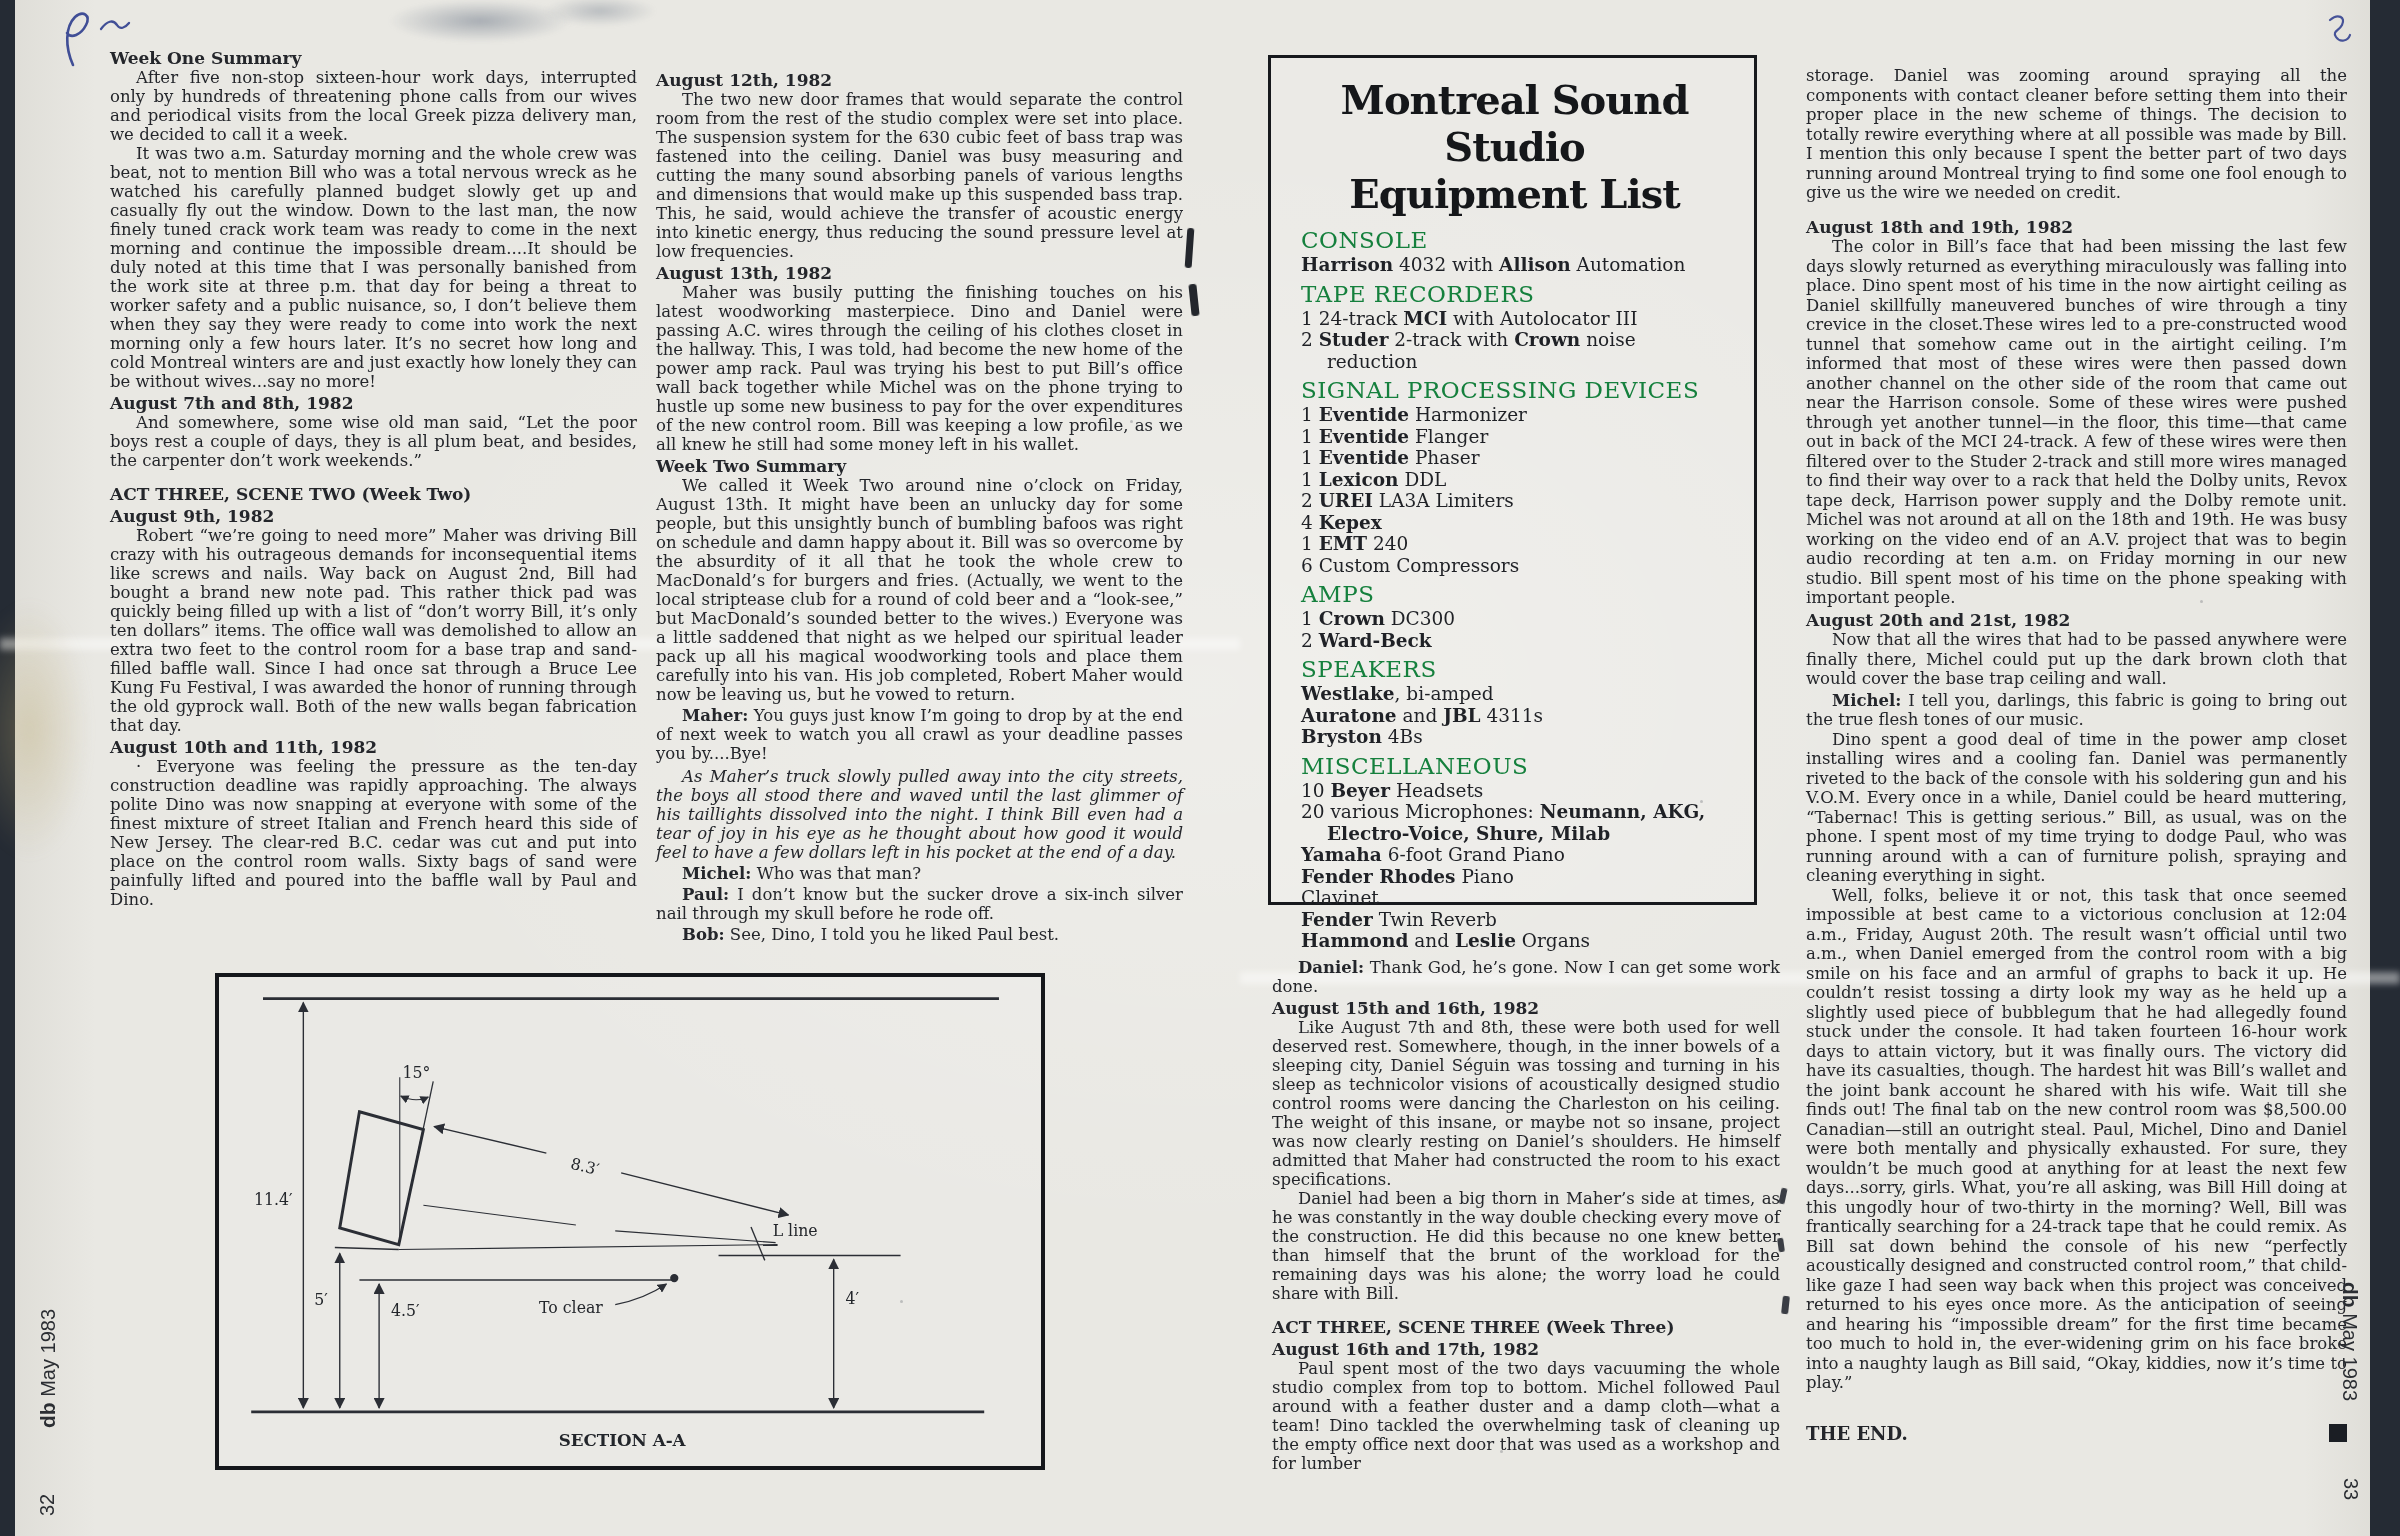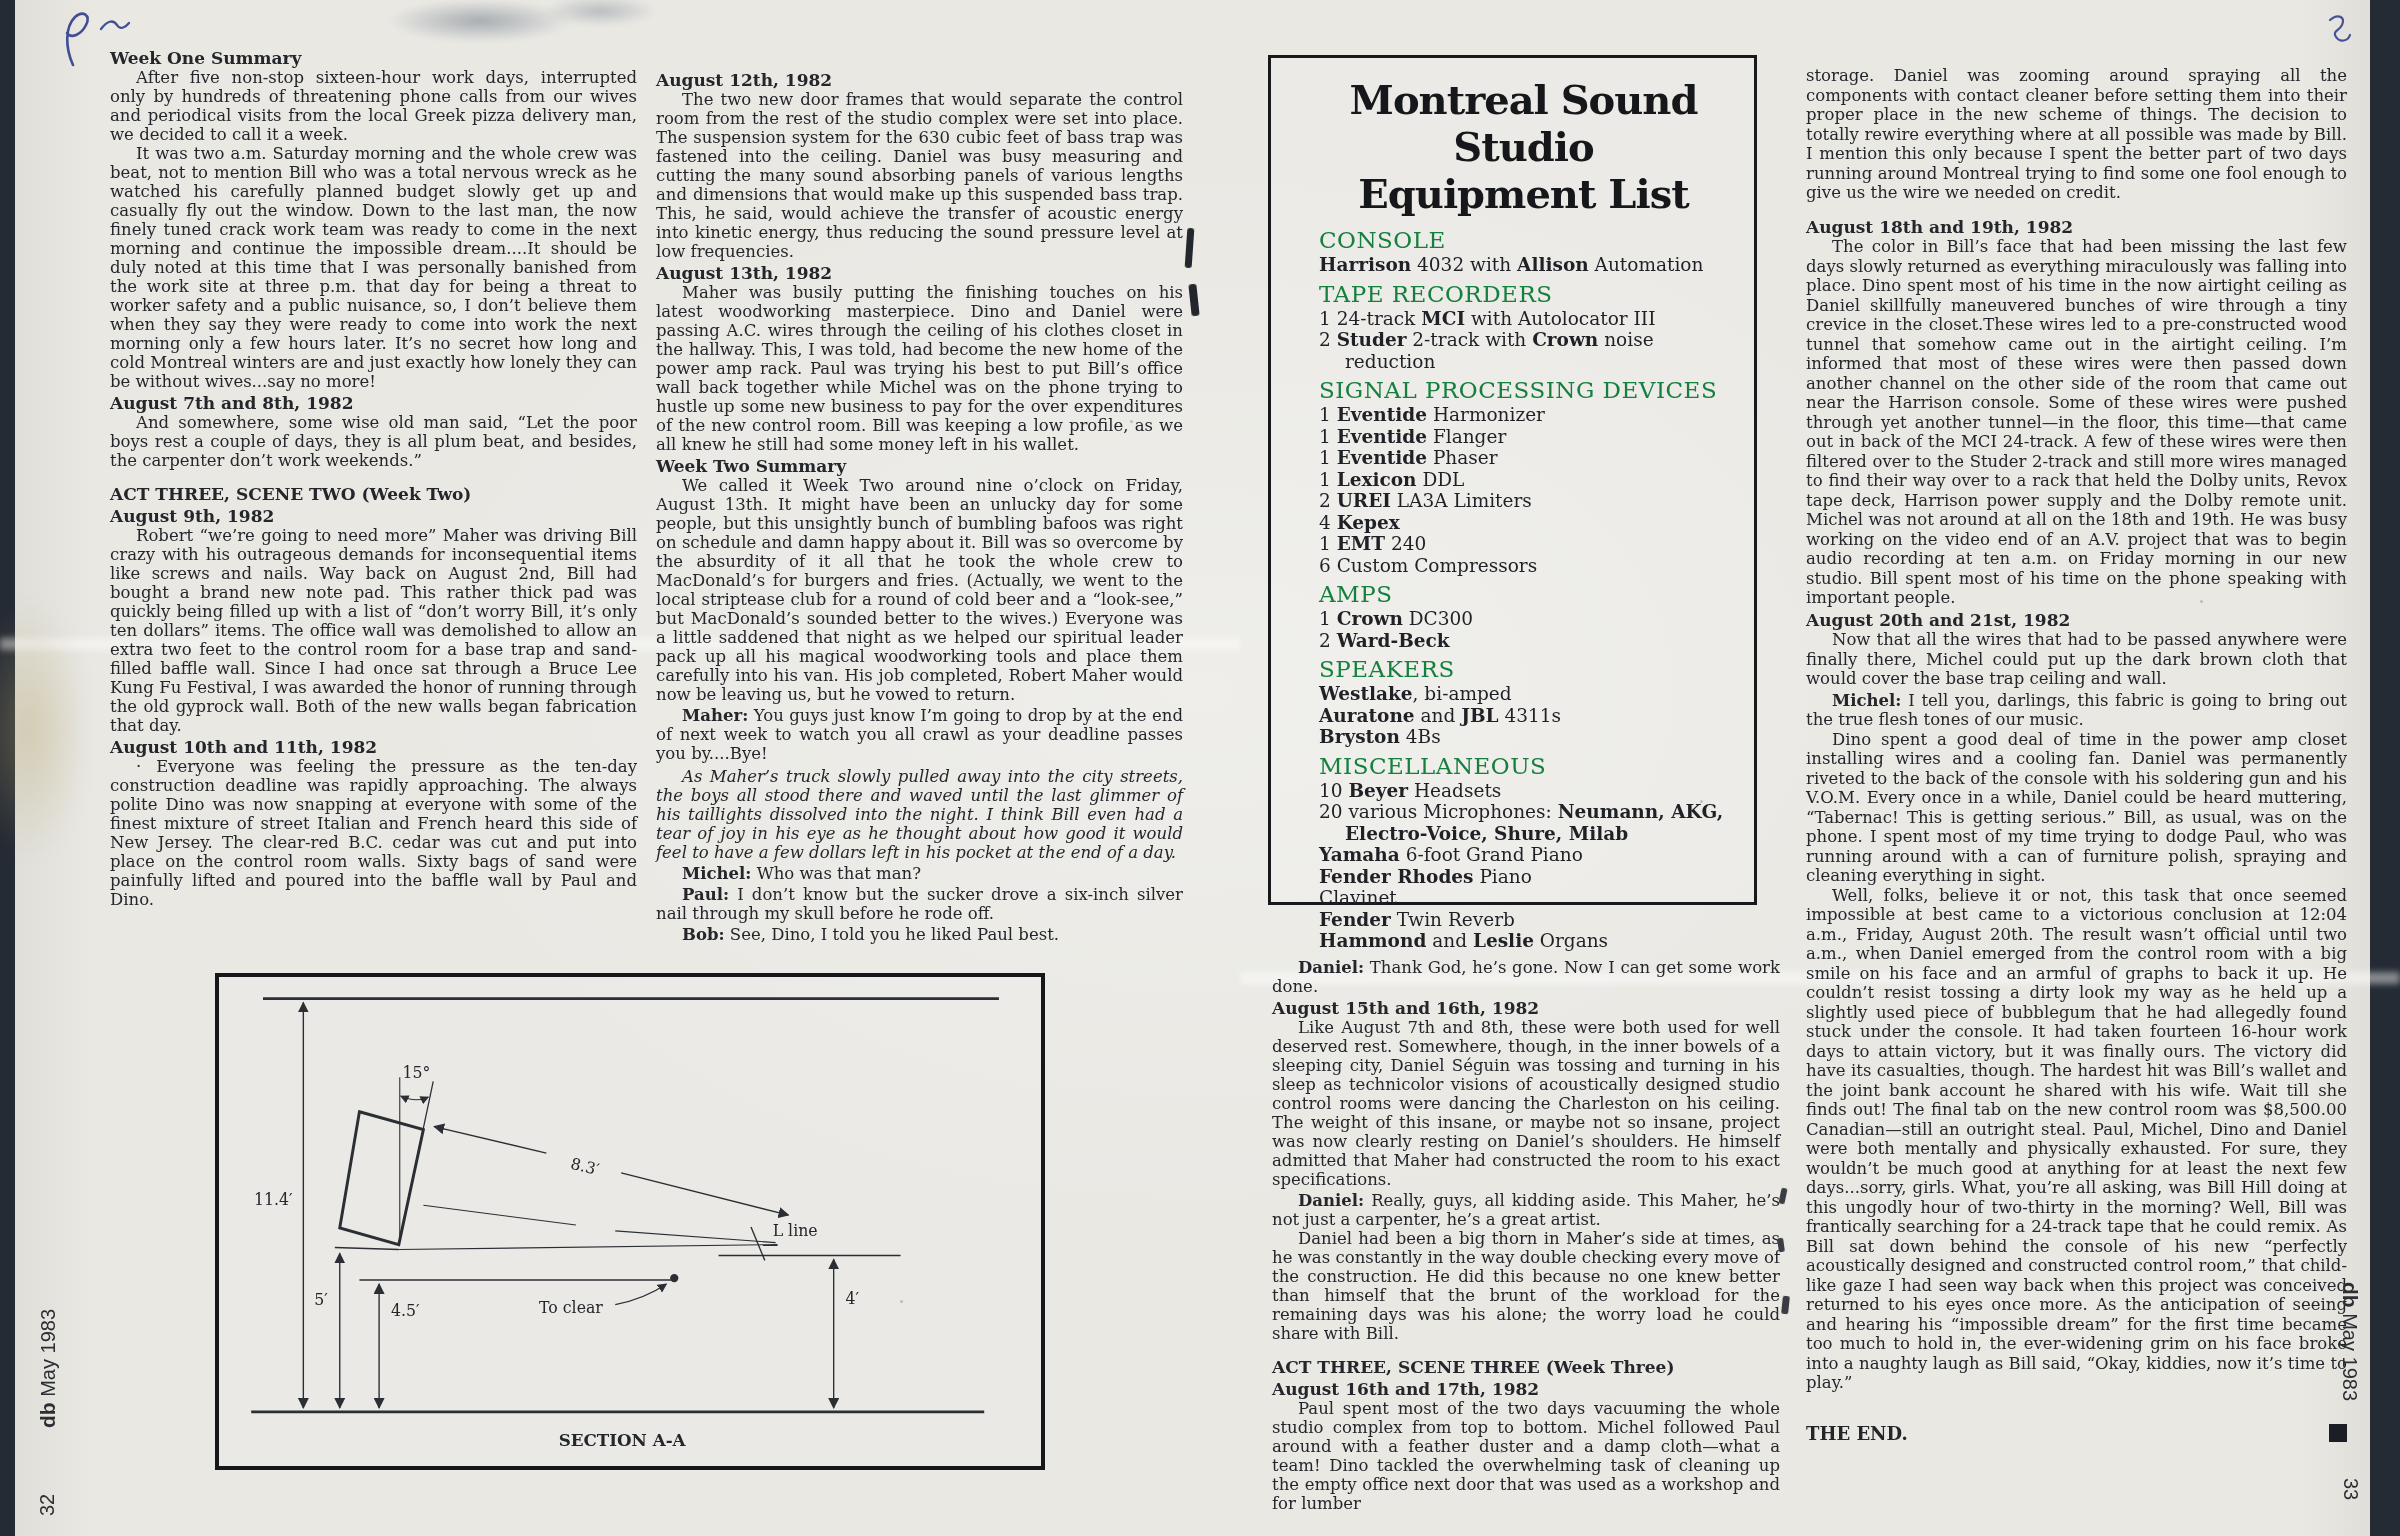--- a/index.html
+++ b/index.html
@@ -34,21 +34,21 @@
   .col p.pn{text-indent:0;}
   .col p.dialog{margin-top:2px;}
   .col p.italic{font-style:italic;text-indent:26px;margin-top:4px;}
   .end-row{display:flex;align-items:center;justify-content:space-between;margin-top:31px;}
   .end-text{font-weight:bold;font-size:18px;}
   .end-sq{width:18px;height:18px;background:#1b1e24;display:inline-block;}
 
   
   .eqbox{position:absolute;left:1268px;top:55px;width:489px;height:850px;
     border:3px solid #17191d;background:rgba(255,255,255,0.12);box-sizing:border-box;
-    padding:18px 26px 0 48px;}
+    padding:18px 26px 0 30px;}
   .eq-title{text-align:center;font-weight:bold;font-size:40px;line-height:47px;
     letter-spacing:-1px;color:#15171a;margin-bottom:10px;}
   .eq-h{font-size:23px;line-height:26px;margin:5px 0 1px 0;font-weight:normal;letter-spacing:0.5px;color:#15803d;}
   .eq-item{font-size:18.5px;line-height:21.5px;margin:0;padding-left:26px;text-indent:-26px;color:#1f2126;}
 
   
   .diagram{position:absolute;left:215px;top:973px;width:830px;height:497px;
     border:4px solid #15171b;box-sizing:border-box;background:rgba(255,255,255,0.08);}
   .diagram svg{width:100%;height:100%;display:block;}
   .diagram text{font-family:"DejaVu Serif","Liberation Serif",serif;fill:#23262b;font-size:16px;}
@@ -102,21 +102,20 @@
     <p class="dialog"><b>Maher:</b> You guys just know I’m going to drop by at the end of next week to watch you all crawl as your deadline passes you by....Bye!</p>
     <p class="italic">As Maher’s truck slowly pulled away into the city streets, the boys all stood there and waved until the last glimmer of his taillights dissolved into the night. I think Bill even had a tear of joy in his eye as he thought about how good it would feel to have a few dollars left in his pocket at the end of a day.</p>
     <p class="dialog"><b>Michel:</b> Who was that man?</p>
     <p class="dialog"><b>Paul:</b> I don’t know but the sucker drove a six-inch silver nail through my skull before he rode off.</p>
     <p class="dialog"><b>Bob:</b> See, Dino, I told you he liked Paul best.</p>
   </div>
 <div class="col col3">
     <p class="dialog"><b>Daniel:</b> Thank God, he’s gone. Now I can get some work done.</p>
     <h3 class="h">August 15th and 16th, 1982</h3>
     <p class="p">Like August 7th and 8th, these were both used for well deserved rest. Somewhere, though, in the inner bowels of a sleeping city, Daniel Séguin was tossing and turning in his sleep as technicolor visions of acoustically designed studio control rooms were dancing the Charleston on his ceiling. The weight of this insane, or maybe not so insane, project was now clearly resting on Daniel’s shoulders. He himself admitted that Maher had constructed the room to his exact specifications.</p>
-    <p class="dialog"><b>Daniel:</b> Really, guys, all kidding aside. This Maher, he’s not just a carpenter, he’s a great artist.</p>
     <p class="p">Daniel had been a big thorn in Maher’s side at times, as he was constantly in the way double checking every move of the construction. He did this because no one knew better than himself that the brunt of the workload for the remaining days was his alone; the worry load he could share with Bill.</p>
     <h3 class="h2">ACT THREE, SCENE THREE (Week Three)</h3>
     <h3 class="h">August 16th and 17th, 1982</h3>
     <p class="p">Paul spent most of the two days vacuuming the whole studio complex from top to bottom. Michel followed Paul around with a feather duster and a damp cloth—what a team! Dino tackled the overwhelming task of cleaning up the empty office next door that was used as a workshop and for lumber</p>
   </div>
 <div class="col col4">
     <p class="pn">storage. Daniel was zooming around spraying all the components with contact cleaner before setting them into their proper place in the new scheme of things. The decision to totally rewire everything where at all possible was made by Bill. I mention this only because I spent the better part of two days running around Montreal trying to find some one fool enough to give us the wire we needed on credit.</p>
     <h3 class="h2">August 18th and 19th, 1982</h3>
     <p class="p">The color in Bill’s face that had been missing the last few days slowly returned as everything miraculously was falling into place. Dino spent most of his time in the now airtight ceiling as Daniel skillfully maneuvered bunches of wire through a tiny crevice in the closet.These wires led to a pre-constructed wood tunnel that somehow came out in the airtight ceiling. I’m informed that most of these wires were then passed down another channel on the other side of the room that came out near the Harrison console. Some of these wires were pushed through yet another tunnel—in the floor, this time—that came out in back of the MCI 24-track. A few of these wires were then filtered over to the Studer 2-track and still more wires managed to find their way over to a rack that held the Dolby units, Revox tape deck, Harrison power supply and the Dolby remote unit. Michel was not around at all on the 18th and 19th. He was busy working on the video end of an A.V. project that was to begin audio recording at ten a.m. on Friday morning in our new studio. Bill spent most of his time on the phone speaking with important people.</p>
     <h3 class="h">August 20th and 21st, 1982</h3>

